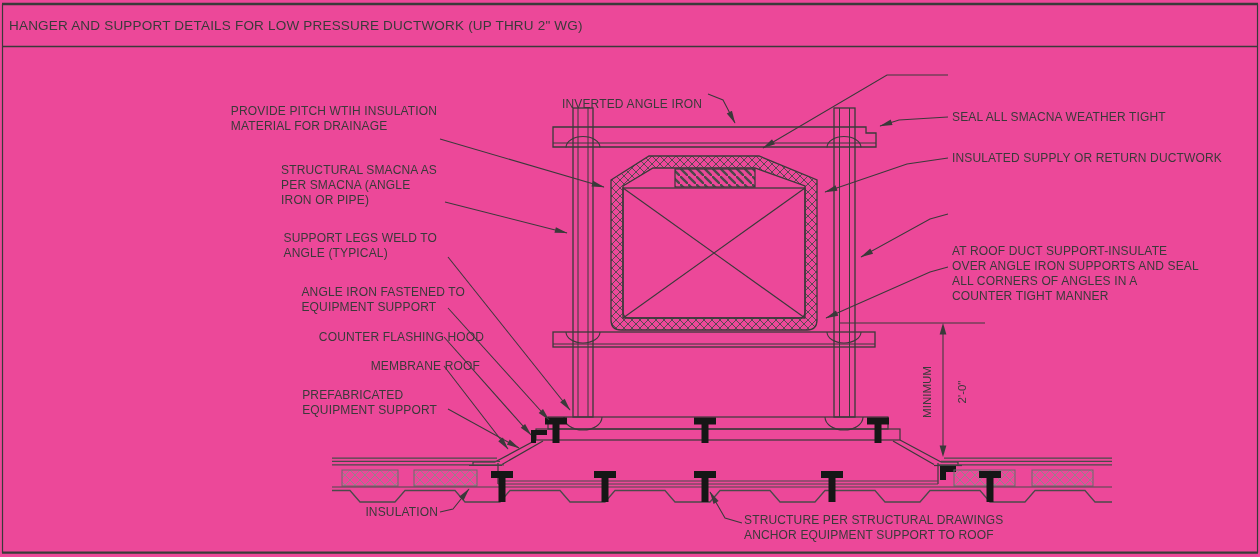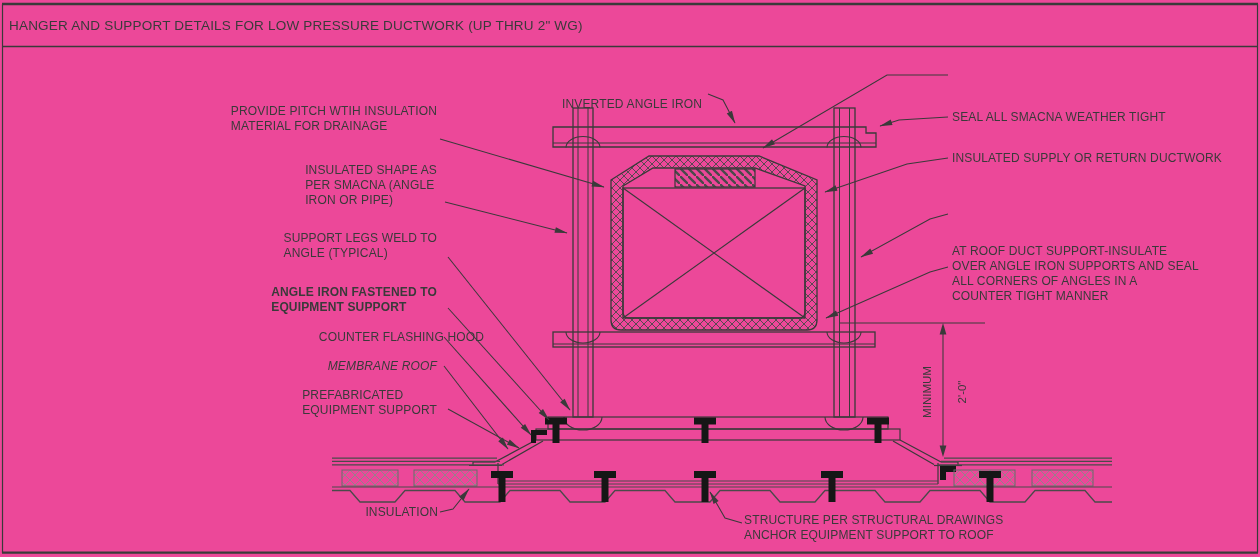--- a/index.html
+++ b/index.html
@@ -193,36 +193,36 @@
       <path d="M943,323 L939.6,334.5 L946.4,334.5 Z" fill="#3a3a3a" stroke="none"></path>
       <path d="M943,457 L939.6,445.5 L946.4,445.5 Z" fill="#3a3a3a" stroke="none"></path>
     </g>
   </svg>
 
   <div class="lbl lr" style="right:823px; top:104px;">
     <span>PROVIDE PITCH WTIH INSULATION</span>
     <span>MATERIAL FOR DRAINAGE</span>
   </div>
   <div class="lbl lr" style="right:823px; top:163px;">
-    <span>INSULATED SHAPE AS</span>
+    <span>STRUCTURAL SMACNA AS</span>
     <span>PER SMACNA (ANGLE</span>
     <span>IRON OR PIPE)</span>
   </div>
   <div class="lbl lr" style="right:823px; top:231px;">
     <span>SUPPORT LEGS WELD TO</span>
     <span>ANGLE (TYPICAL)</span>
   </div>
-  <div class="lbl lr" style="right:823px; top:285px;font-weight:bold;">
+  <div class="lbl lr" style="right:795px; top:285px;">
     <span>ANGLE IRON FASTENED TO</span>
     <span>EQUIPMENT SUPPORT</span>
   </div>
   <div class="lbl lr" style="right:776px; top:330px;">
     <span>COUNTER FLASHING HOOD</span>
   </div>
-  <div class="lbl lr" style="right:823px; top:359px;font-style:italic;">
+  <div class="lbl lr" style="right:780px; top:359px;">
     <span>MEMBRANE ROOF</span>
   </div>
   <div class="lbl lr" style="right:823px; top:388px;">
     <span>PREFABRICATED</span>
     <span>EQUIPMENT SUPPORT</span>
   </div>
   <div class="lbl lr" style="right:822px; top:505px;">
     <span>INSULATION</span>
   </div>
 

